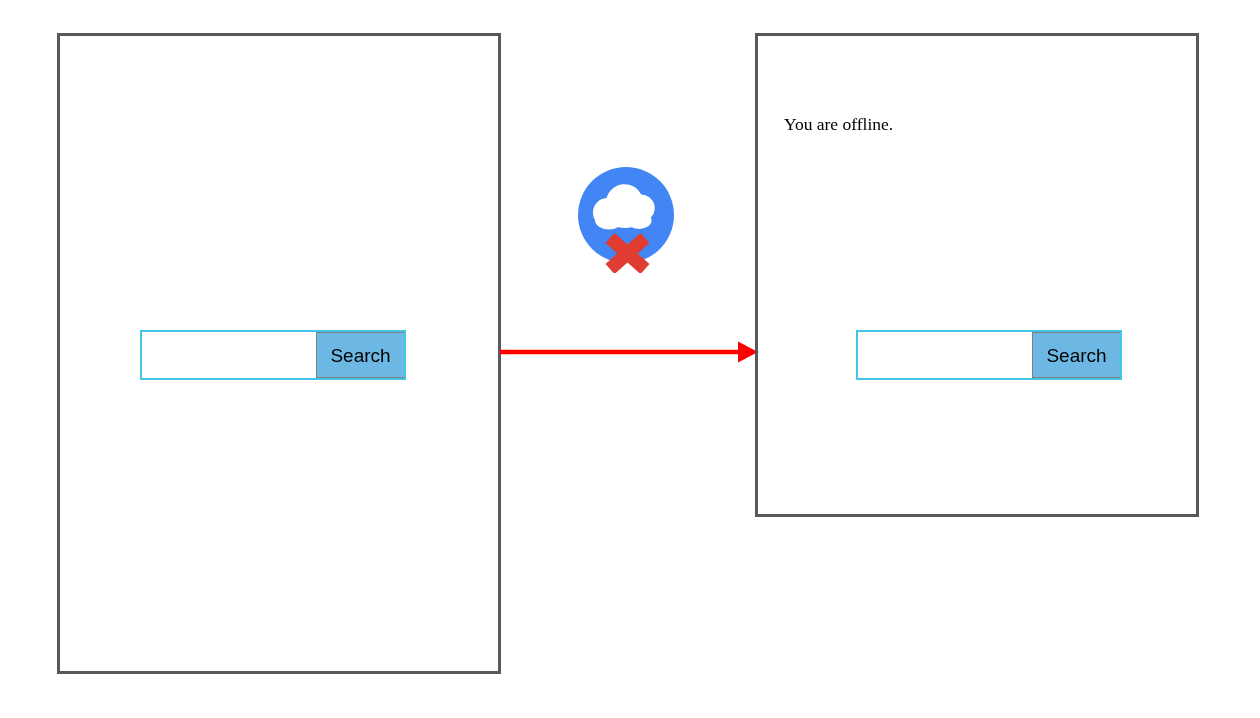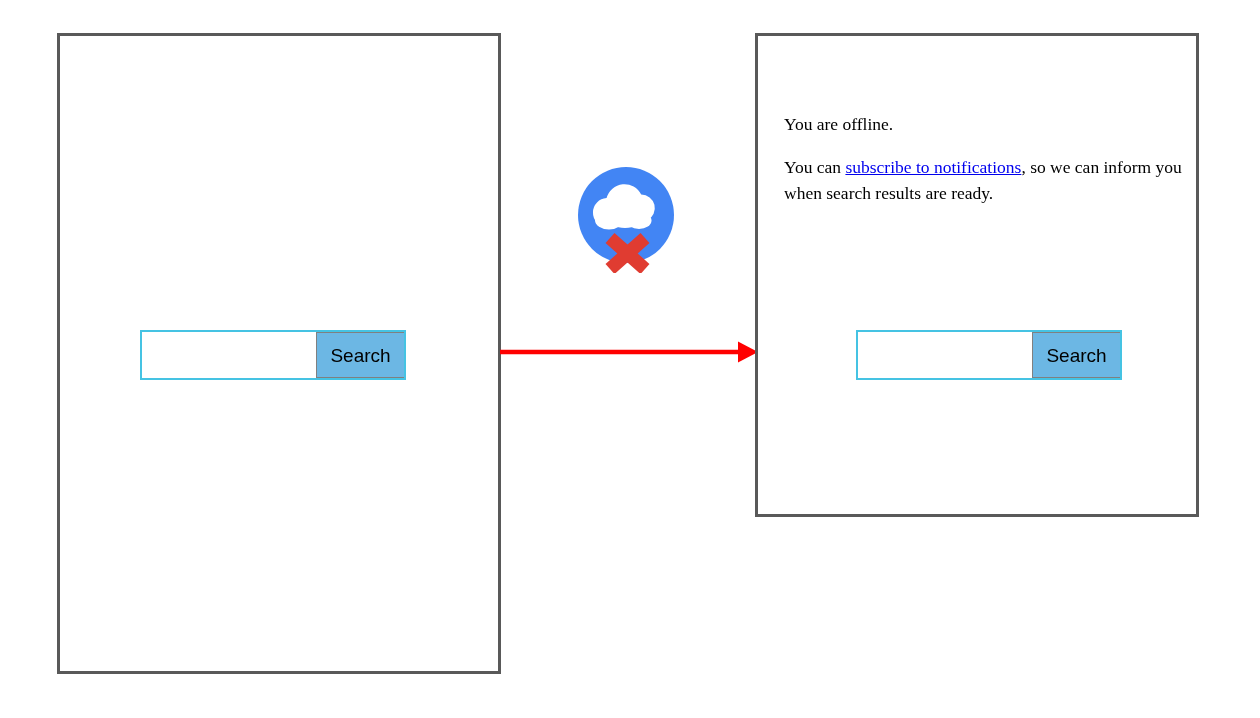--- a/index.html
+++ b/index.html
@@ -183,21 +183,20 @@
         <line x1="35" y1="73" x2="70" y2="104"></line>
         <line x1="70" y1="73" x2="35" y2="104"></line>
       </g>
     </svg>
   </div>
 
   <div class="panel panel-after">
 
     <div class="offline-copy">
       <p>You are offline.</p>
-      <p><span>You can </span><a class="subscribe-link">subscribe to notifications</a><span>, so we can inform you when search results are ready.</span></p>
     </div>
 
     <div class="search-widget search-widget-after">
       <input class="search-input" type="text" value="" placeholder="" style="">
       <button class="search-button">Search</button>
     </div>
 
   </div>
 
 </div>

